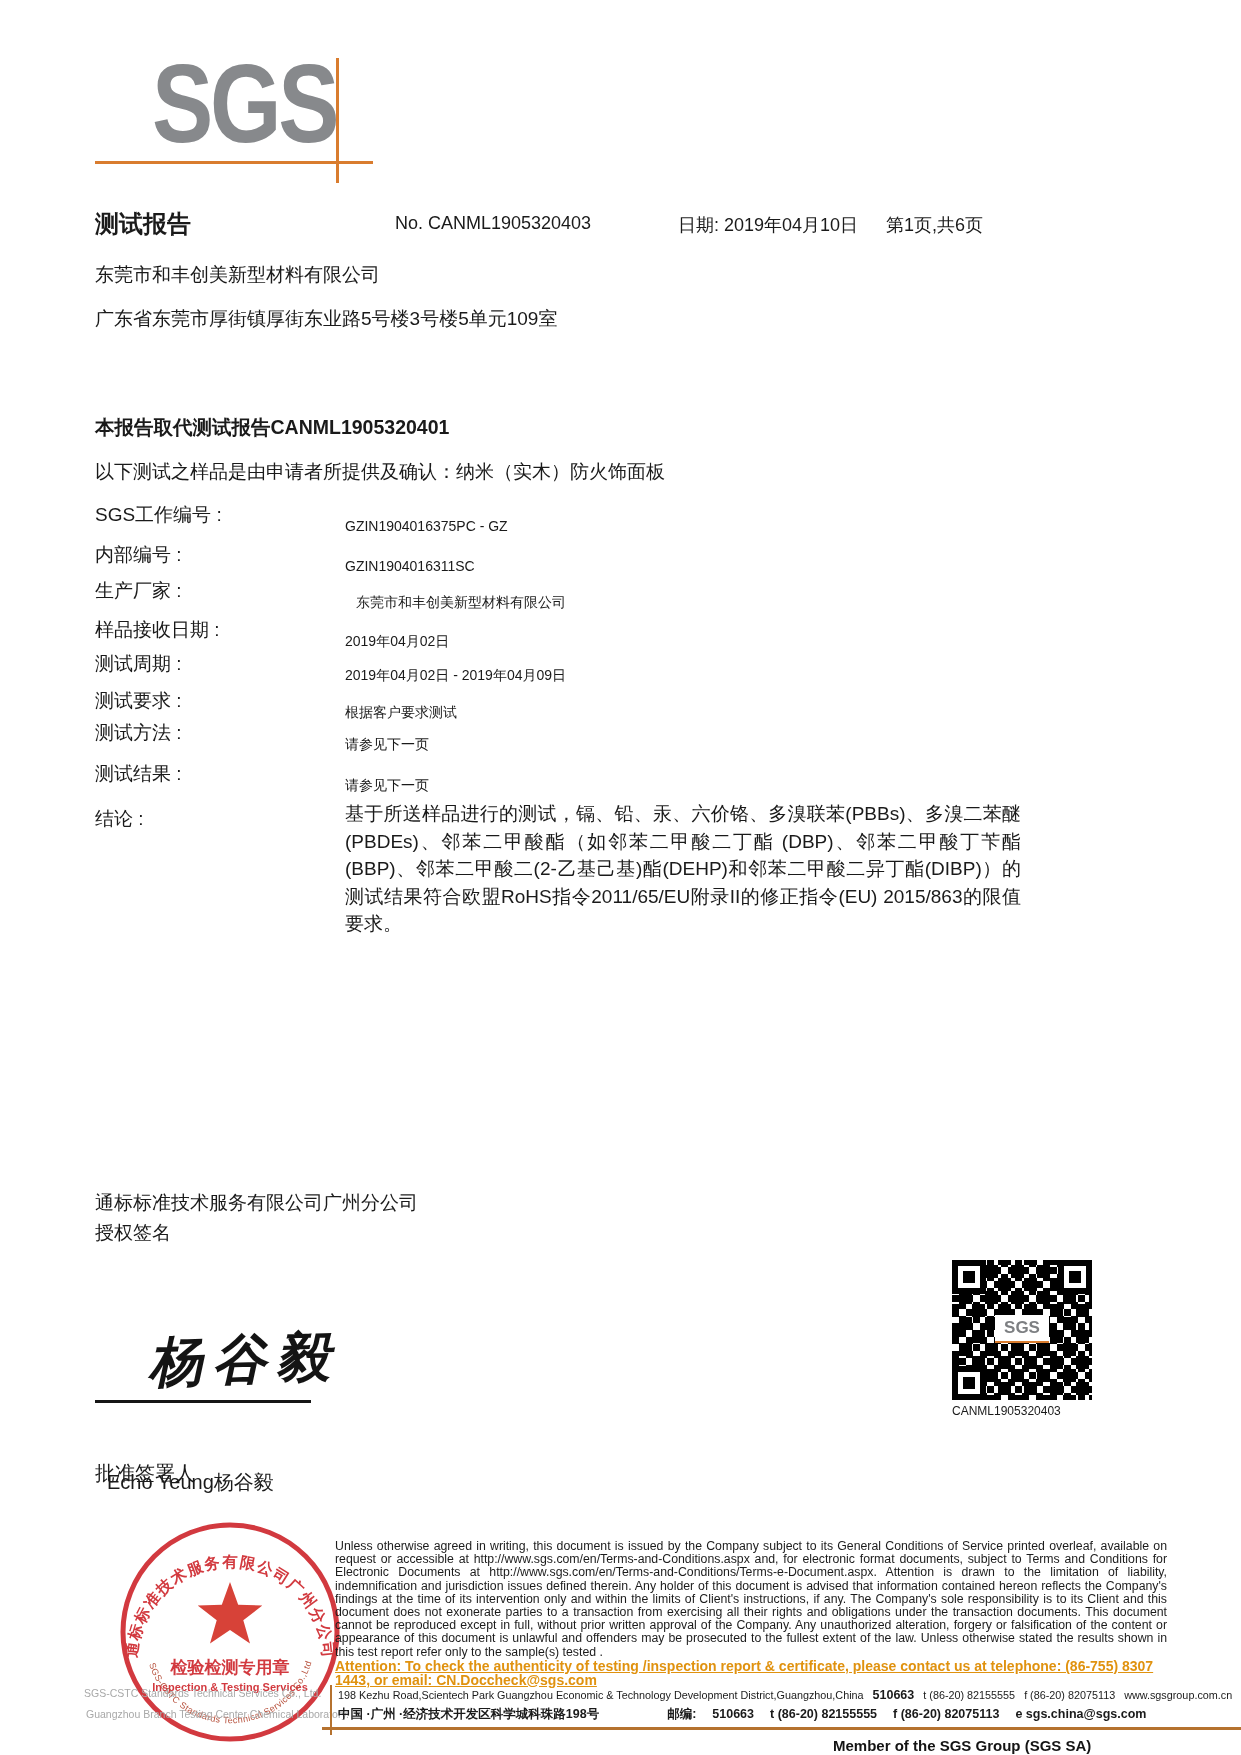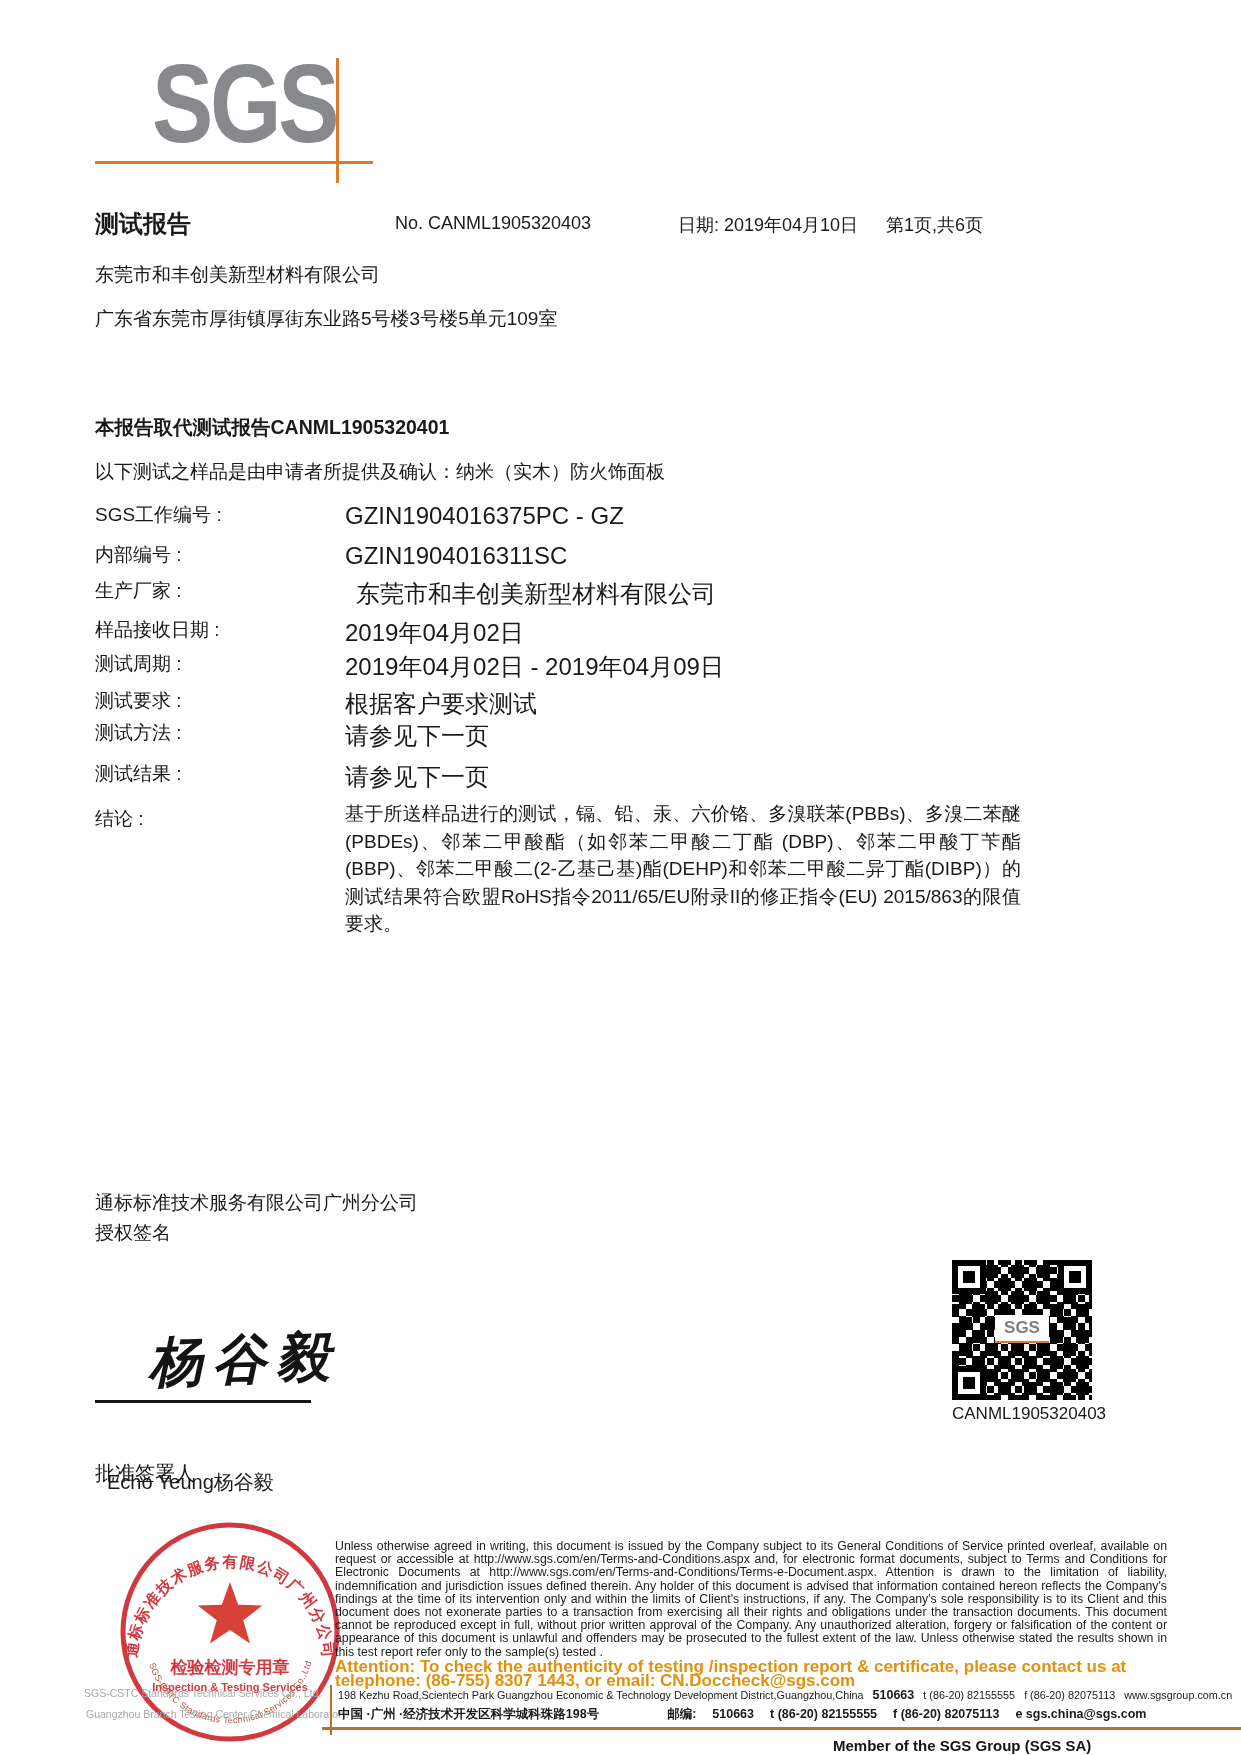--- a/index.html
+++ b/index.html
@@ -25,21 +25,21 @@
   .report-date { left:678px; top:213px; font-size:18px; }
   .page-info { left:886px; top:213px; font-size:18px; }
 
   .company { left:95px; top:262px; font-size:19px; }
   .address { left:95px; top:306px; font-size:19px; }
 
   .supersede { left:95px; top:414px; font-size:19.5px; font-weight:bold; }
   .statement { left:95px; top:459px; font-size:19px; }
 
   .flabel { left:95px; font-size:19px; }
-  .fvalue { left:345px; font-size:24px; }
+  .fvalue { left:345px; font-size:14px;margin-top:16px; }
   .conclusion-val { left:345px; top:800px; width:676px; font-size:19px; line-height:27.5px; text-align:justify; }
 
   .sign-company { left:95px; top:1190px; font-size:19px; }
   .sign-auth { left:95px; top:1220px; font-size:19px; }
 
   .handwriting {
     left:148px; top:1324px; font-size:54px; font-weight:bold; font-style:italic;
     letter-spacing:10px; color:#141414; transform:rotate(-2deg);
     font-family:"DejaVu Serif", serif;
   }
@@ -58,25 +58,25 @@
     background-position: 0 0, 7px 5px;
   }
   .finder { position:absolute; width:34px; height:34px; border:6px solid #000; background:#fff; }
   .finder::after { content:""; position:absolute; left:5px; top:5px; width:12px; height:12px; background:#000; }
   .finder.tl { left:0; top:0; } .finder.tr { right:0; top:0; } .finder.bl { left:0; bottom:0; }
   .qr-center {
     position:absolute; left:43px; top:55px; width:54px; height:28px; background:#fff;
     display:flex; align-items:center; justify-content:center;
     font-size:17px; font-weight:bold; color:#7d7f82; border-bottom:2px solid #d97c2e;
   }
-  .qr-label { margin-top:4px; width:140px; text-align:center; font-size:17px; color:#1a1a1a; }
+  .qr-label { margin-top:4px; width:140px; text-align:left; font-size:12px; color:#1a1a1a; }
 
   
   .legal { left:335px; top:1540px; width:832px; font-size:12.3px; line-height:13.2px; text-align:justify; color:#1c1c1c; }
-  .attention { left:335px; top:1660px; width:832px; font-size:17px; line-height:13.5px; font-weight:bold; color:#e0920f; }
+  .attention { left:335px; top:1660px; width:832px; font-size:14px; line-height:13.5px; font-weight:bold; color:#e0920f;text-decoration:underline; }
   .addr-en { left:338px; top:1688px; width:830px; font-size:10.8px; display:flex; gap:9px; align-items:baseline; white-space:nowrap; }
   .addr-cn { left:338px; top:1706px; width:830px; font-size:12.5px; font-weight:bold; display:flex; gap:16px; align-items:baseline; white-space:nowrap; }
   .addr-big { font-size:12.5px; font-weight:bold; }
   .addr-gap { margin-left:52px; }
   .gray-co1 { left:84px; top:1687px; font-size:10.5px; color:#a8a8a8; }
   .gray-co2 { left:86px; top:1708px; font-size:10.5px; color:#a8a8a8; }
   .foot-vline { left:330px; top:1685px; width:2px; height:50px; background:#b5722f; }
   .foot-hline { left:322px; top:1727px; width:919px; height:3px; background:#b5722f; }
   .member { left:833px; top:1737px; font-size:15px; font-weight:bold; color:#141414; }
 

